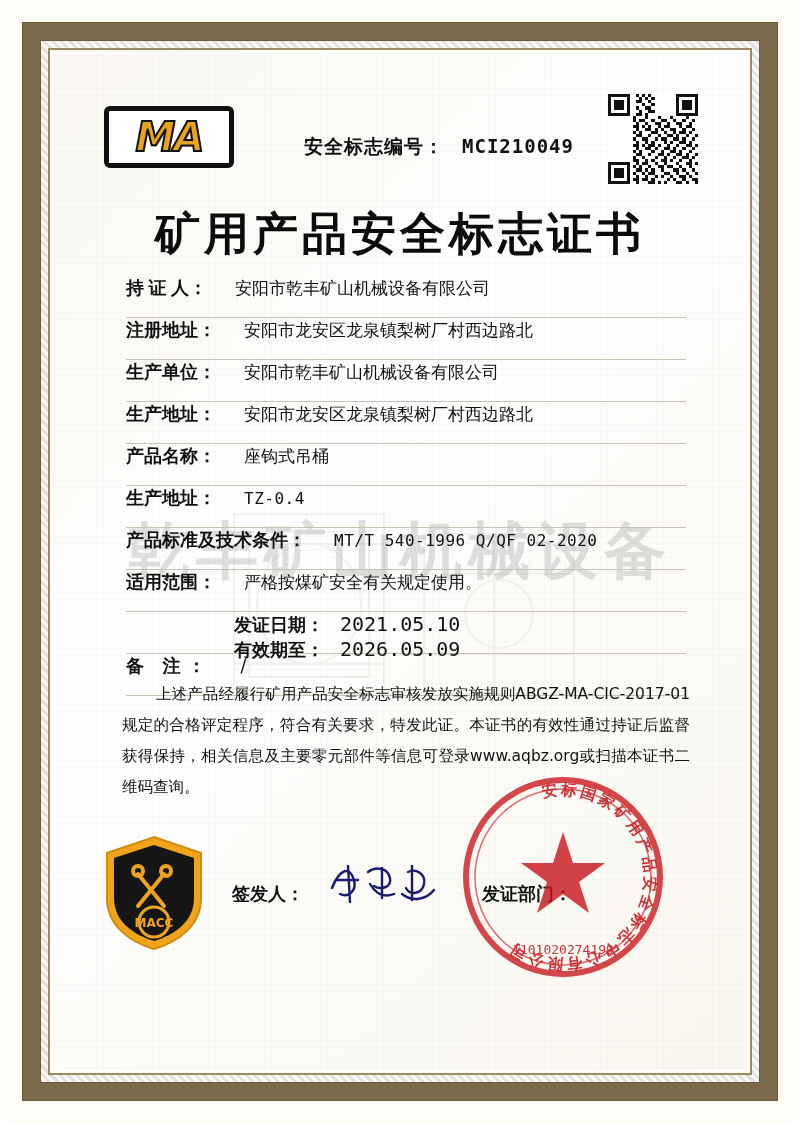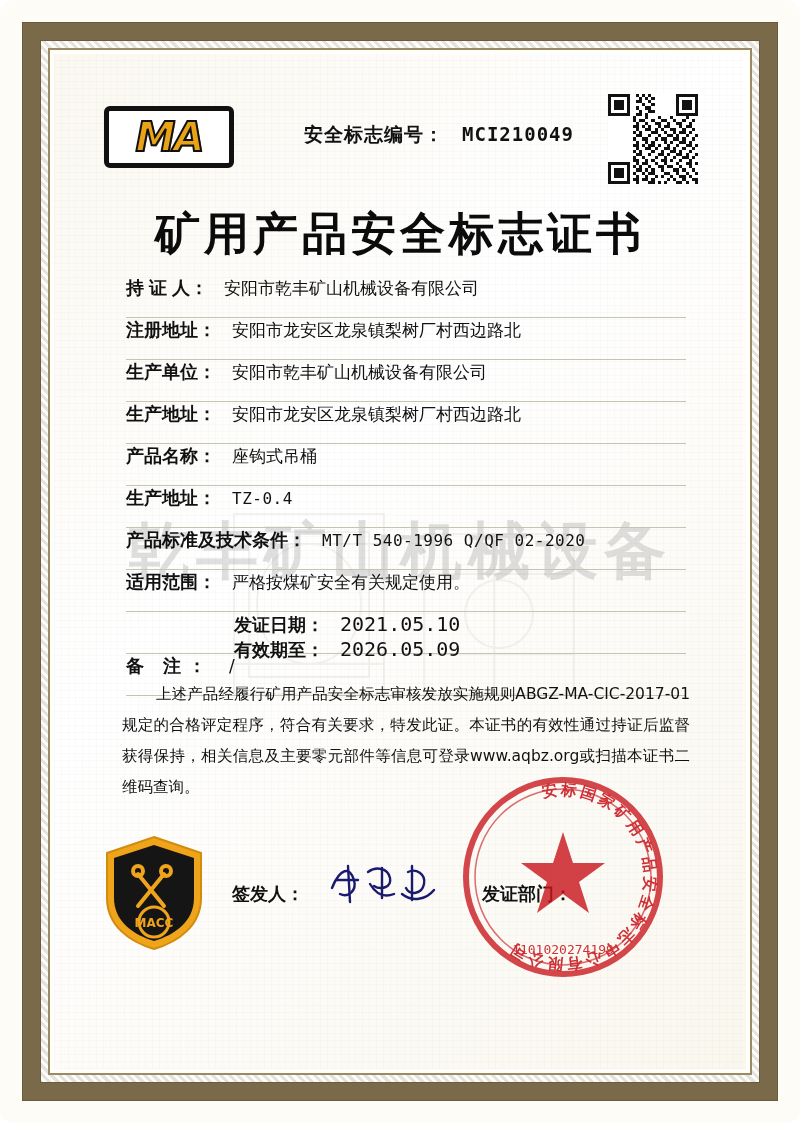--- a/index.html
+++ b/index.html
@@ -119,21 +119,21 @@
     font-style: italic;
     letter-spacing: -2px;
     color: #e8a317;
     -webkit-text-stroke: 2px #111;
     text-shadow: 1px 1px 0 #8a6410;
   }
 
   .serial-row {
     position: absolute;
     left: 250px;
-    top: 68px;
+    top: 80px;
     font-size: 19px;
     color: #111;
     letter-spacing: 1px;
     white-space: nowrap;
     text-align: right;
   }
   .serial-label {
     font-family: "DejaVu Sans", sans-serif;
     font-weight: 700;
   }
@@ -175,35 +175,35 @@
     top: 222px;
   }
   .field-row {
     display: flex;
     align-items: baseline;
     height: 41px;
     border-bottom: 1px solid #c8c2b2;
     position: relative;
   }
   .field-label {
-    font-family: Liberation Sans, sans-serif;
+    font-family: Liberation Serif, serif;
     font-weight: 700;
     font-size: 18px;
     color: #111;
     white-space: nowrap;
     flex: 0 0 auto;
   }
   .field-label.spread {
     letter-spacing: 7px;
   }
   .field-value {
     font-family: "DejaVu Sans", sans-serif;
     font-size: 17px;
     color: #111;
-    margin-left: 16px;
+    margin-left: 28px;
     white-space: nowrap;
   }
   .field-value.mono {
     font-family: "DejaVu Sans Mono", monospace;
     font-size: 16px;
     letter-spacing: 0.5px;
   }
 
   .date-row {
     display: flex;

